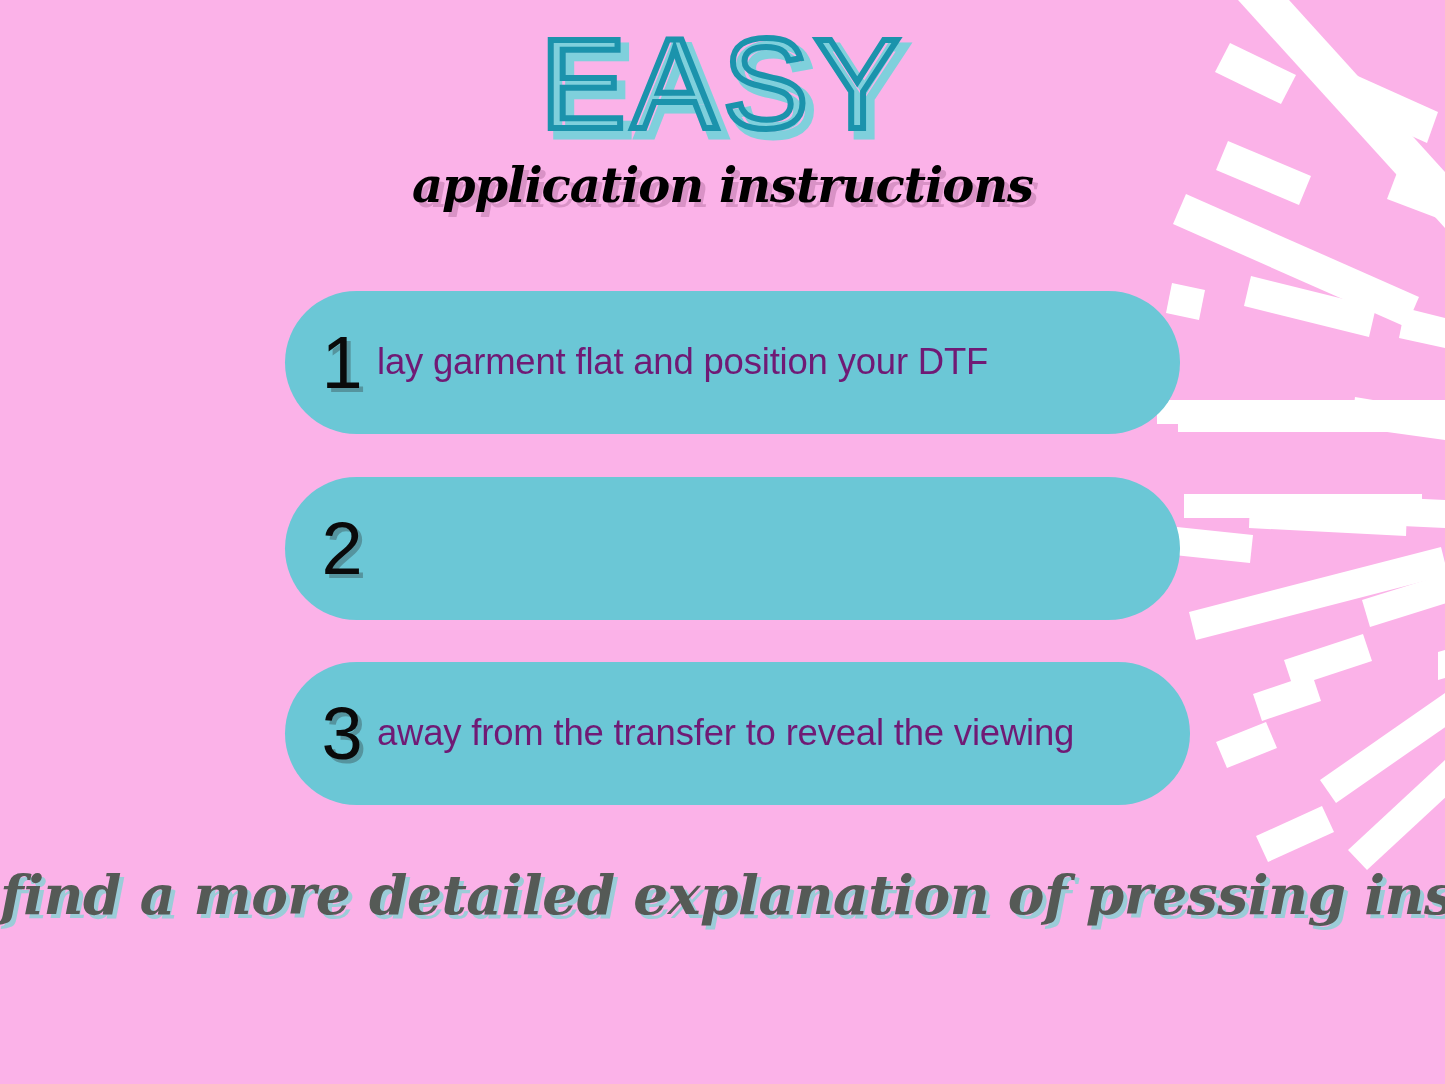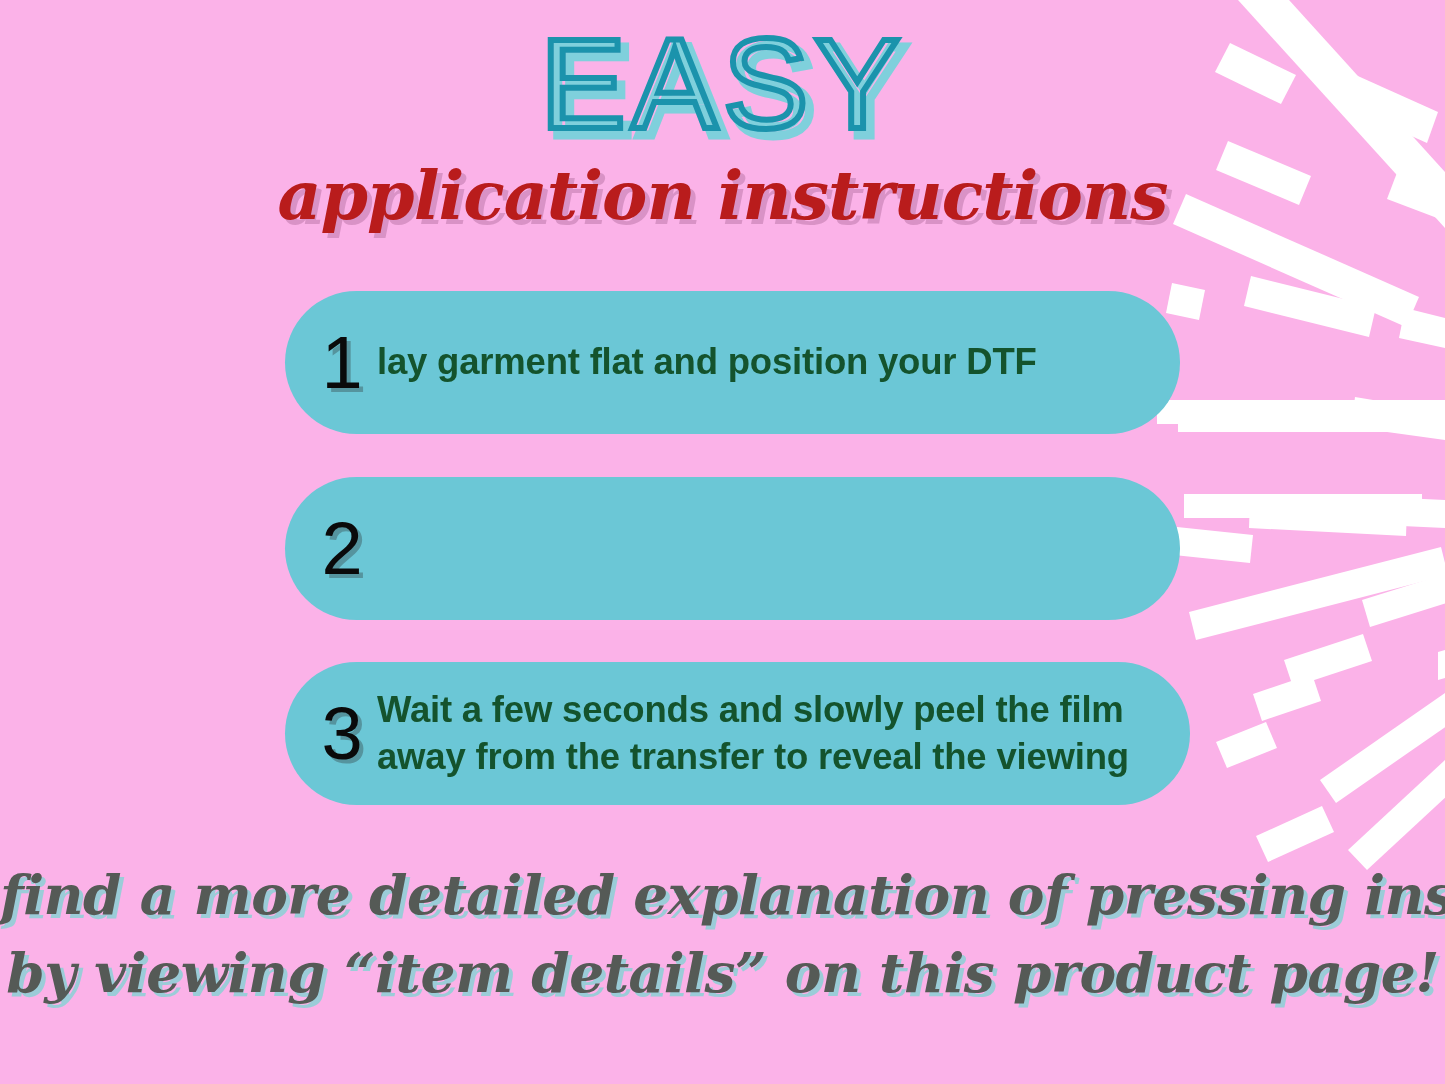--- a/index.html
+++ b/index.html
@@ -43,23 +43,23 @@
   
   #subtitle {
     position: absolute;
     left: 0;
     top: 160px;
     width: 1445px;
     text-align: center;
     font-family: "DejaVu Serif", serif;
     font-style: italic;
     font-weight: bold;
-    font-size: 68px;
+    font-size: 48px;
     letter-spacing: -1px;
-    color: #b91c1c;
+    color: #000000;
     text-shadow: 5px 5px 0 rgba(190,120,170,0.55);
     white-space: nowrap;
     line-height: 1.05;
   }
 
   
   .step {
     position: absolute;
     background: #6BC7D6;
     border-radius: 80px;
@@ -82,22 +82,22 @@
     line-height: 1;
     text-shadow: 4px 4px 0 rgba(40,40,40,0.32);
     margin-left: 26px;
     margin-right: 4px;
   }
 
   .step-text {
     flex: 1 1 auto;
     font-family: "Liberation Sans", sans-serif;
     font-size: 36.5px;
-    font-weight: 700;
-    color: #14532d;
+    font-weight: 400;
+    color: #701a75;
     line-height: 1.28;
     letter-spacing: -0.2px;
     padding-right: 20px;
   }
   .step-text .ln { display: block; white-space: nowrap; }
 
   
   #footer {
     position: absolute;
     left: 0;
@@ -171,23 +171,21 @@
     </div>
   </div>
 
   <div class="step" id="step-2">
     <div class="step-number">2</div>
   </div>
 
   <div class="step" id="step-3">
     <div class="step-number">3</div>
     <div class="step-text">
-      <span class="ln">Wait a few seconds and slowly peel the film</span>
       <span class="ln">away from the transfer to reveal the viewing</span>
     </div>
   </div>
 
   <div id="footer">
     <span class="fline">find a more detailed explanation of pressing instructions</span>
-    <span class="fline">by viewing “item details” on this product page!</span>
   </div>
 
 </div>
 
 </body></html>

